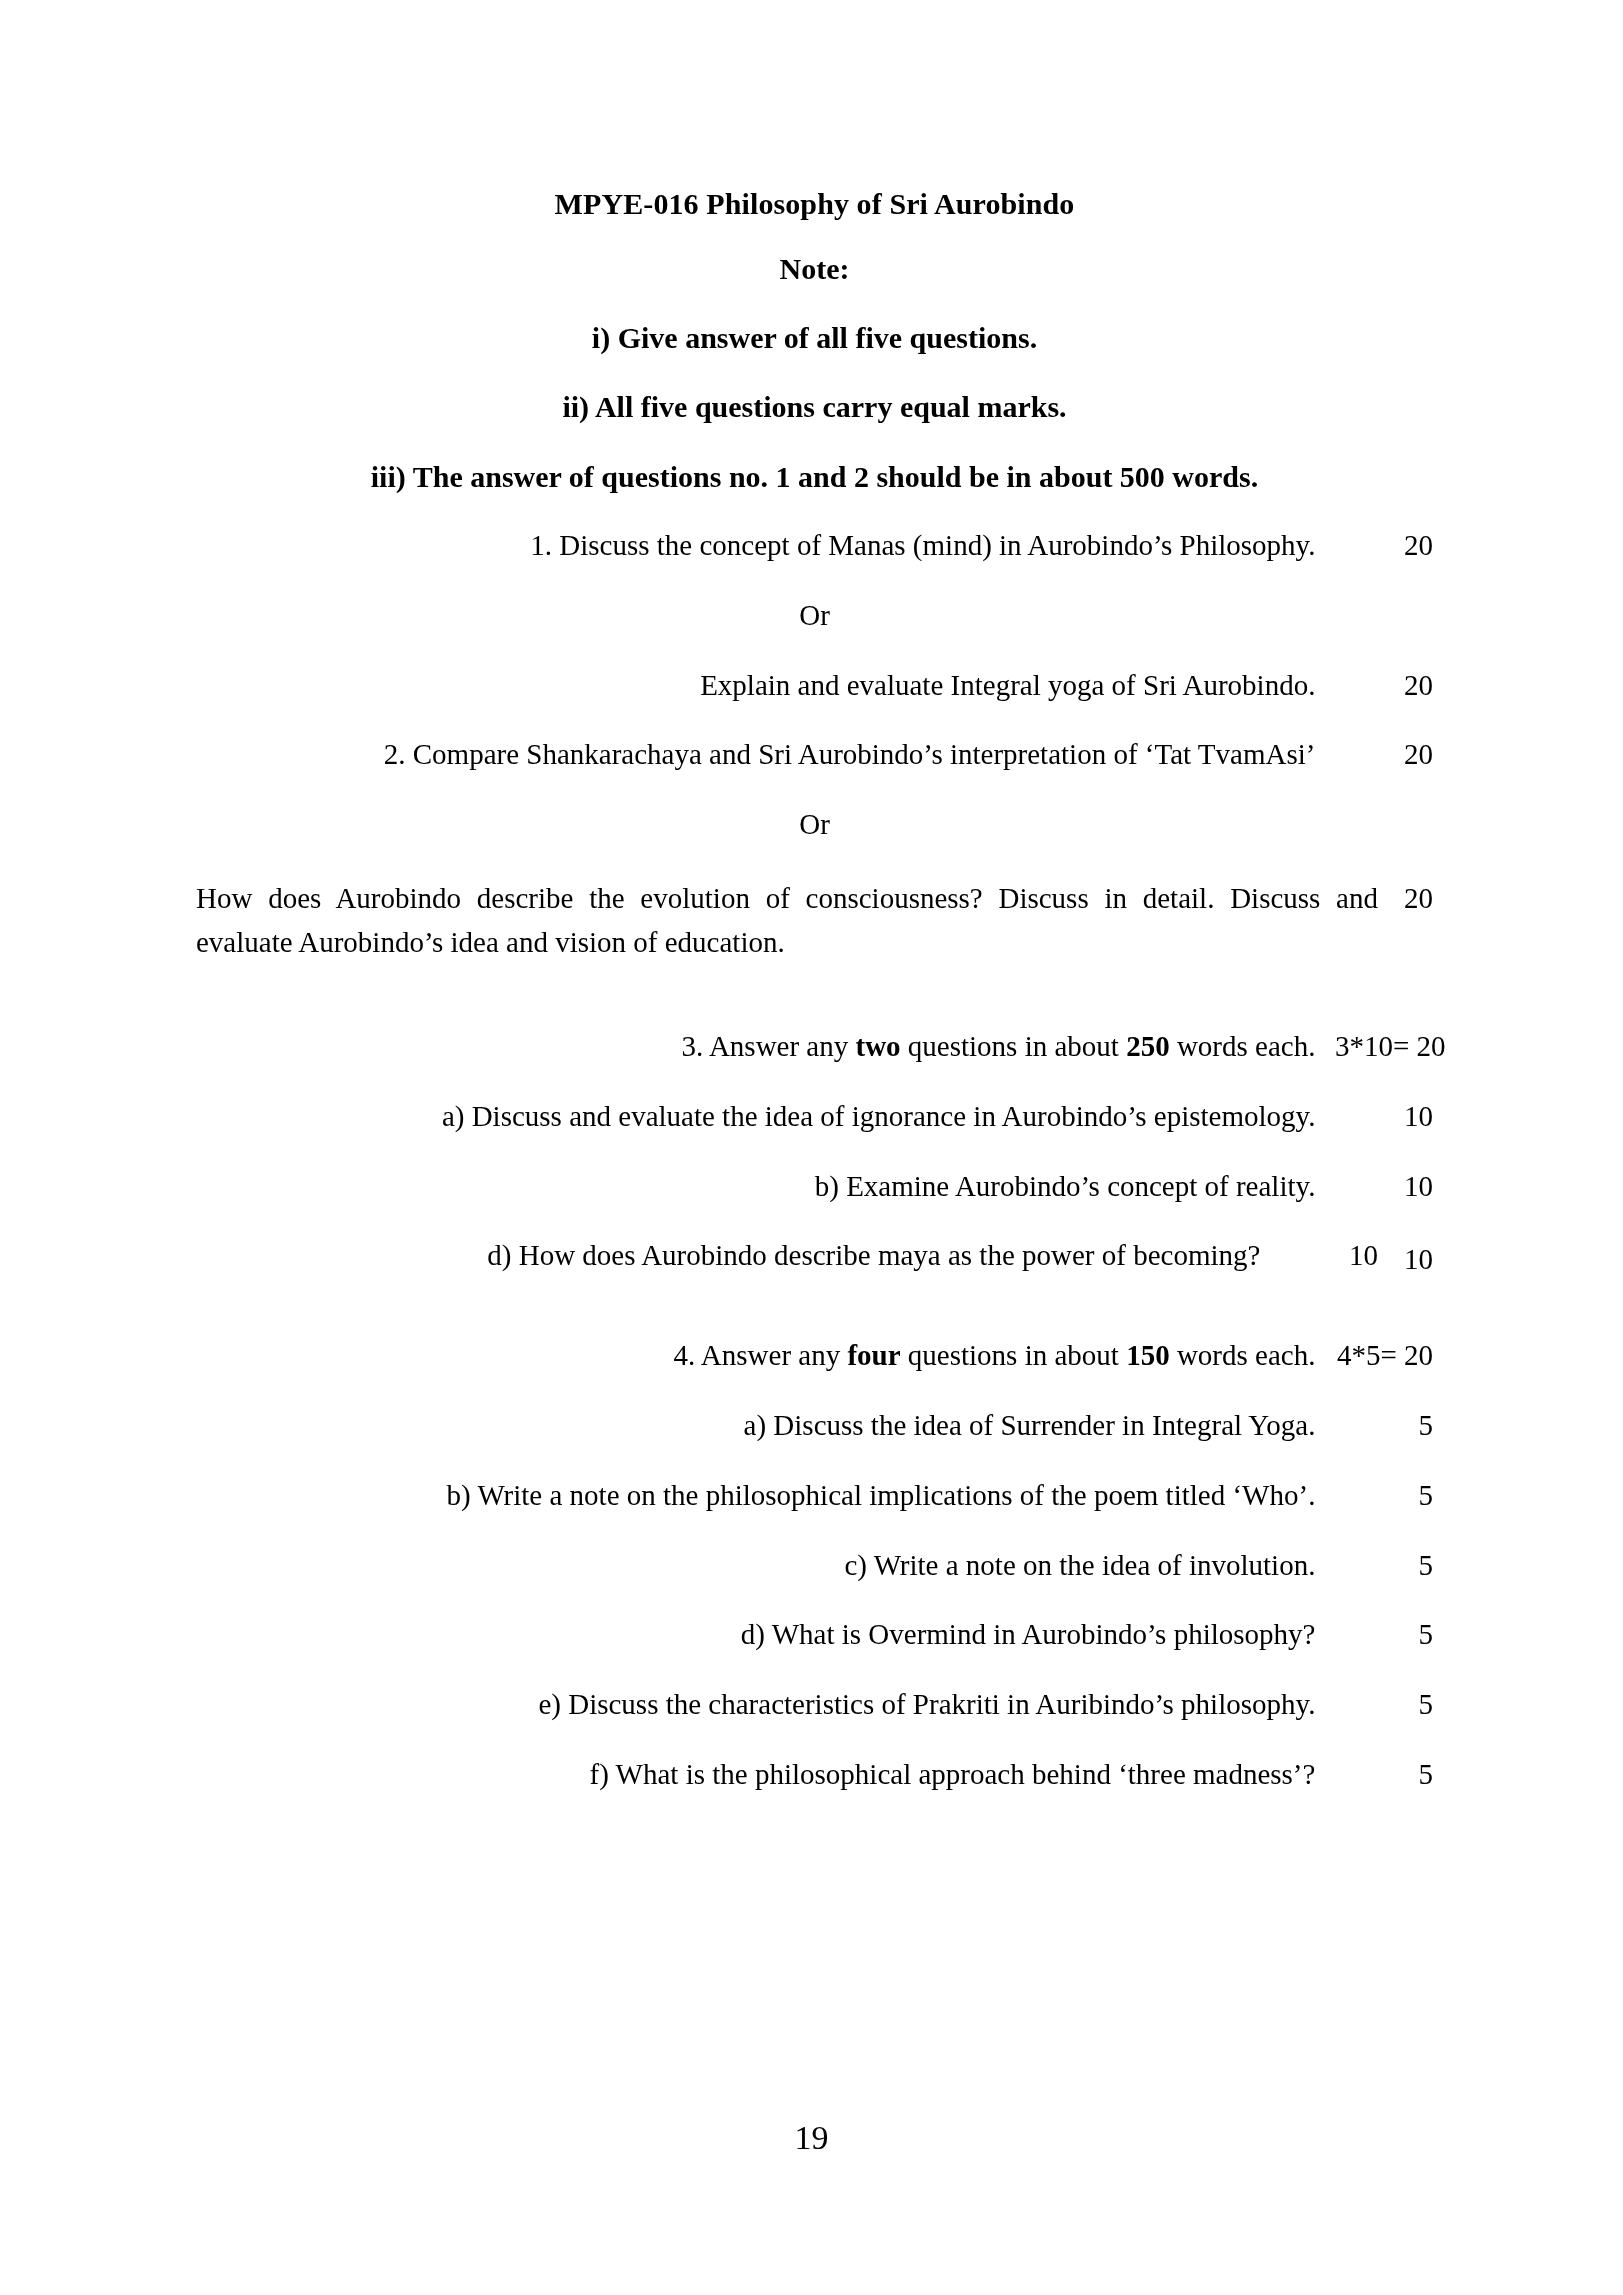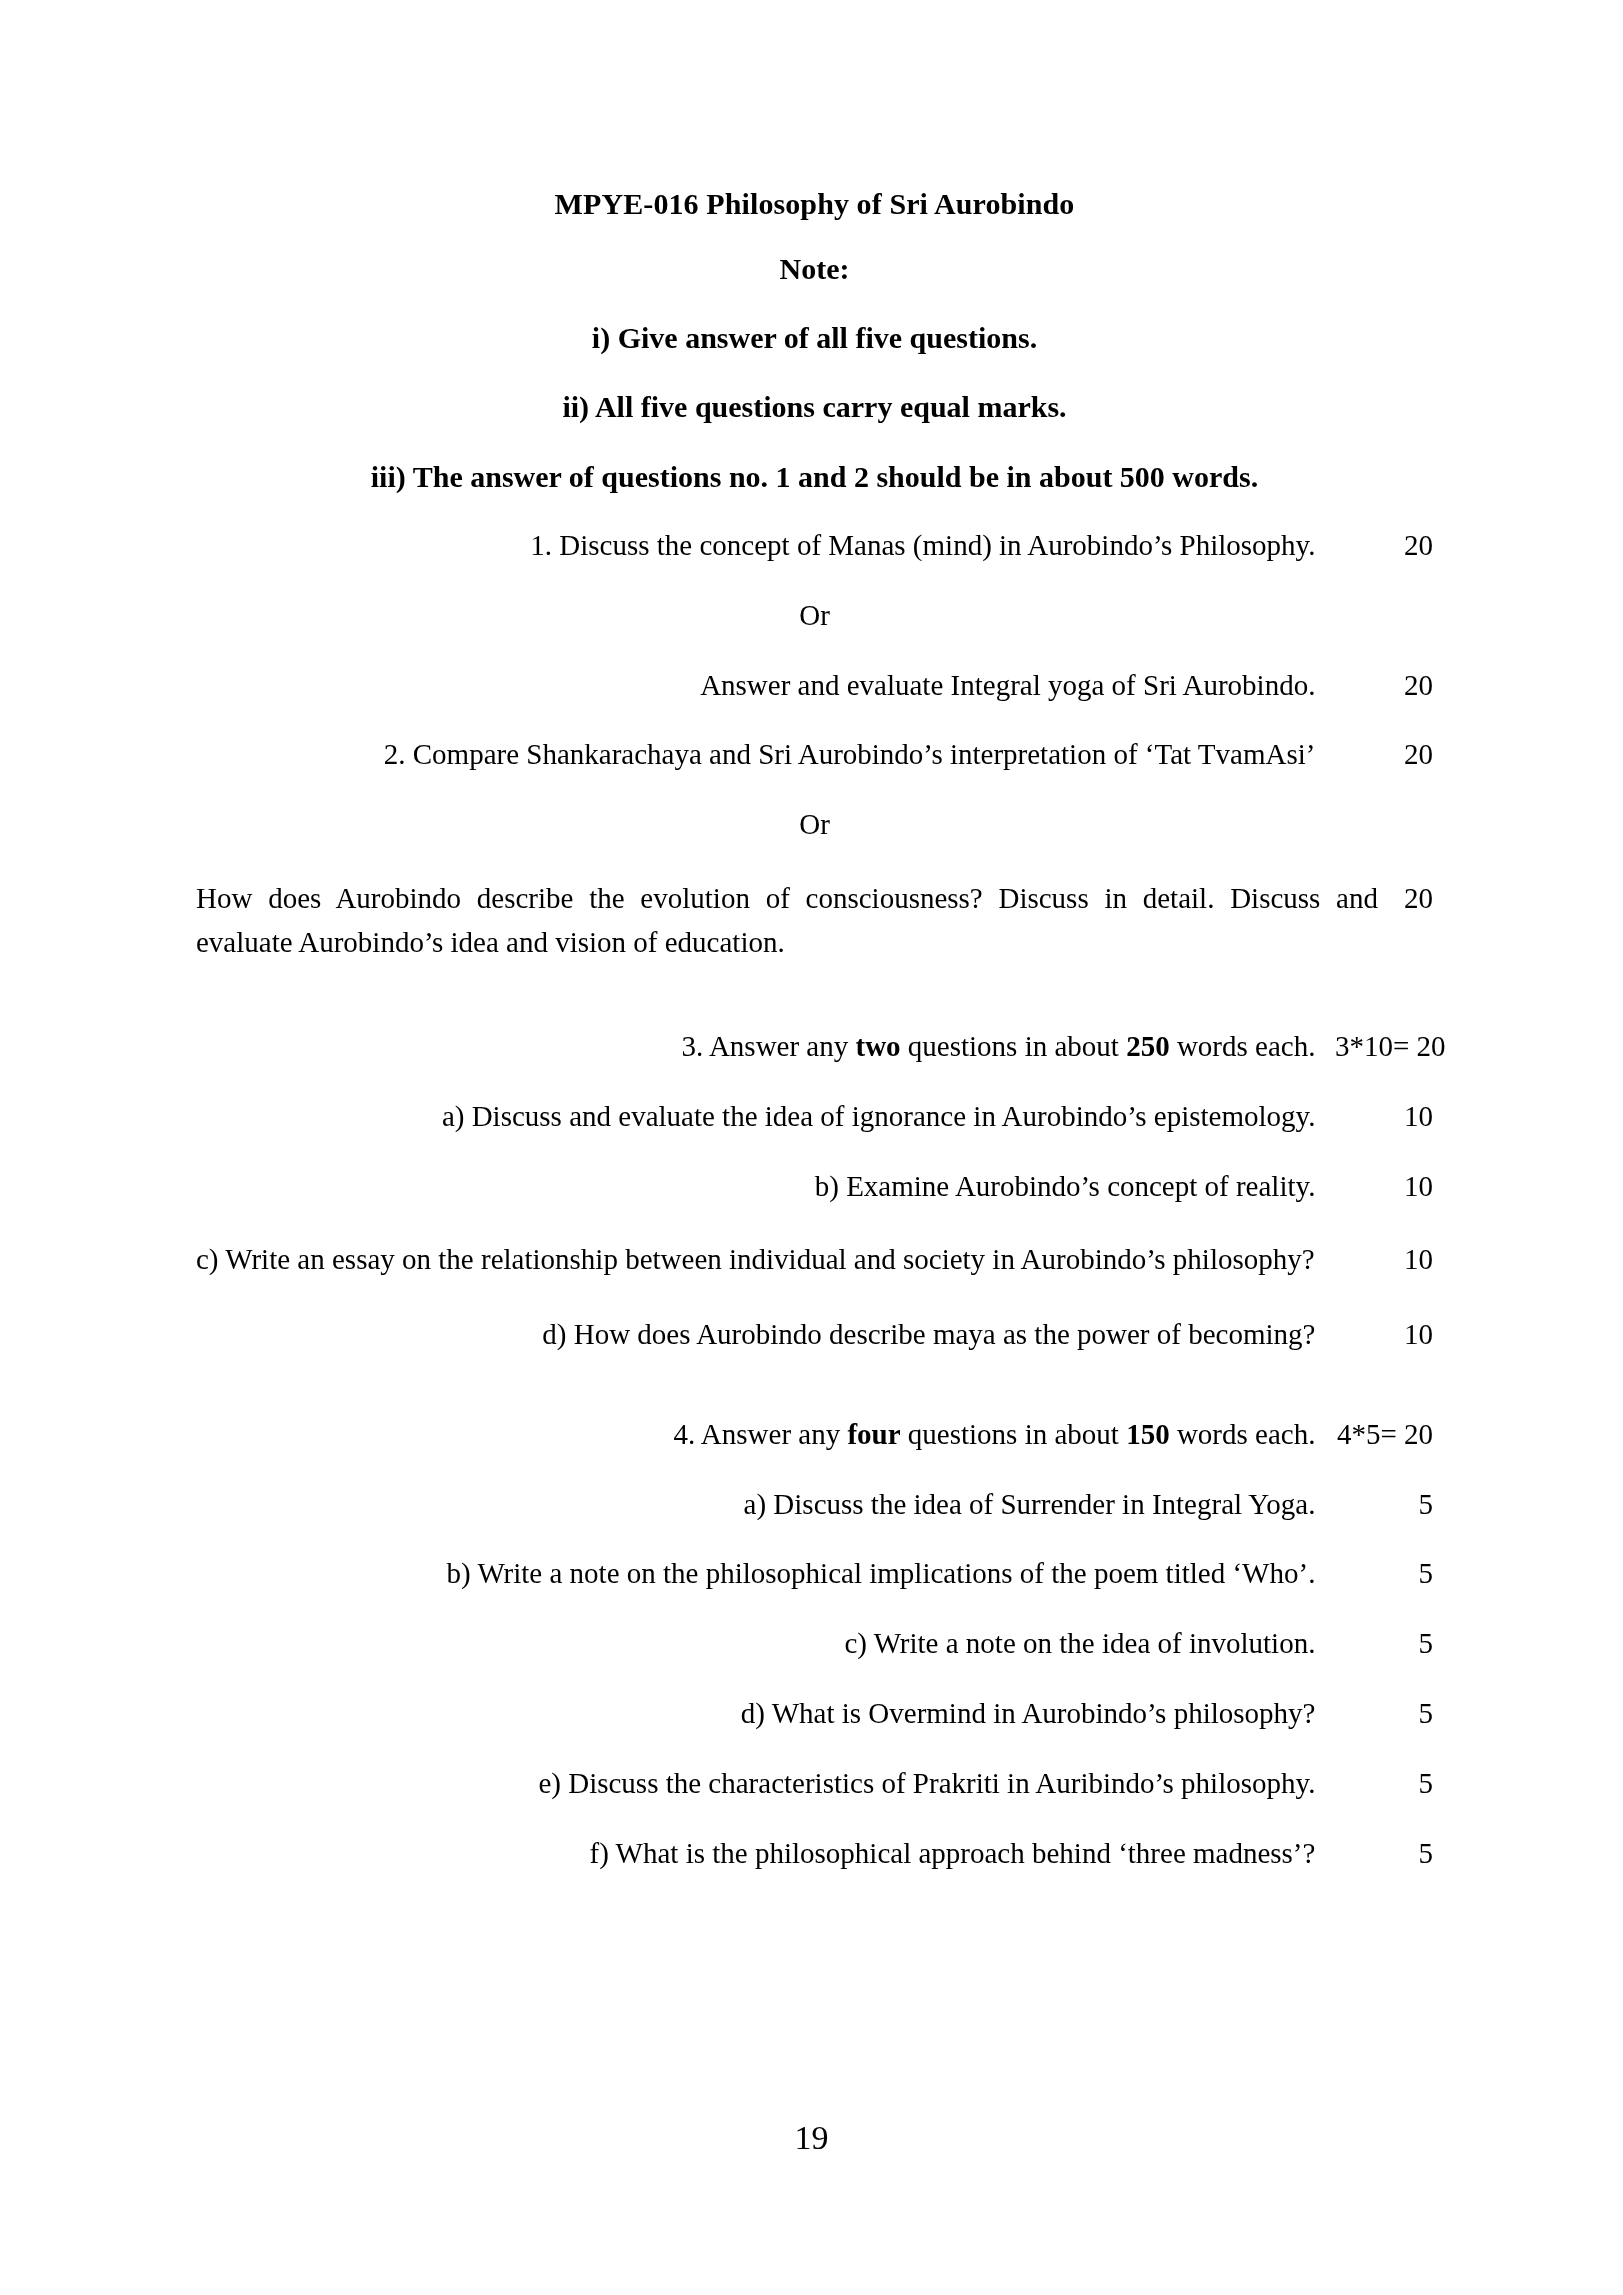--- a/index.html
+++ b/index.html
@@ -109,21 +109,21 @@
     </div>
 
     <div class="q-row">
       <span class="q-text">1. Discuss the concept of Manas (mind) in Aurobindo’s Philosophy.</span>
       <span class="q-marks">20</span>
     </div>
 
     <div class="or-line">Or</div>
 
     <div class="q-row">
-      <span class="q-text">Answer and evaluate Integral yoga of Sri Aurobindo.</span>
+      <span class="q-text">Explain and evaluate Integral yoga of Sri Aurobindo.</span>
       <span class="q-marks">20</span>
     </div>
 
     <div class="q-row">
       <span class="q-text">2. Compare Shankarachaya and Sri Aurobindo’s interpretation of ‘Tat TvamAsi’</span>
       <span class="q-marks">20</span>
     </div>
 
     <div class="or-line">Or</div>
 
@@ -144,21 +144,20 @@
       <span class="q-marks">10</span>
     </div>
 
     <div class="q-row">
       <span class="q-text">b) Examine Aurobindo’s concept of reality.</span>
       <span class="q-marks">10</span>
     </div>
 
     <div class="q-justified">
       <span class="trailing-marks">10</span>
-      <span>c) Write an essay on the relationship between individual and society in Aurobindo’s philosophy?</span>
     </div>
 
     <div class="q-row">
       <span class="q-text">d) How does Aurobindo describe maya as the power of becoming?</span>
       <span class="q-marks">10</span>
     </div>
 
     <div class="gap-lg"></div>
 
     <div class="q-row">

